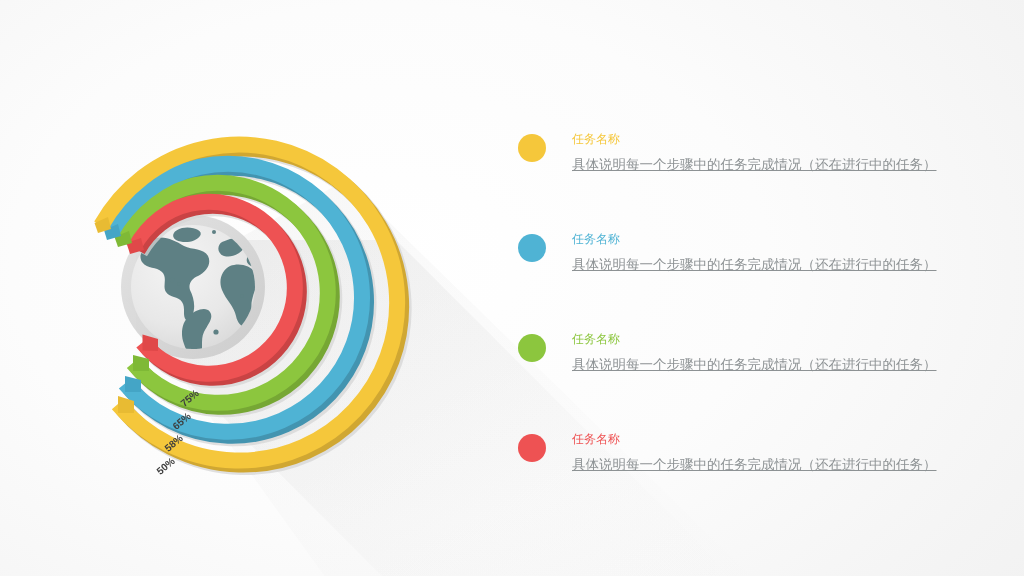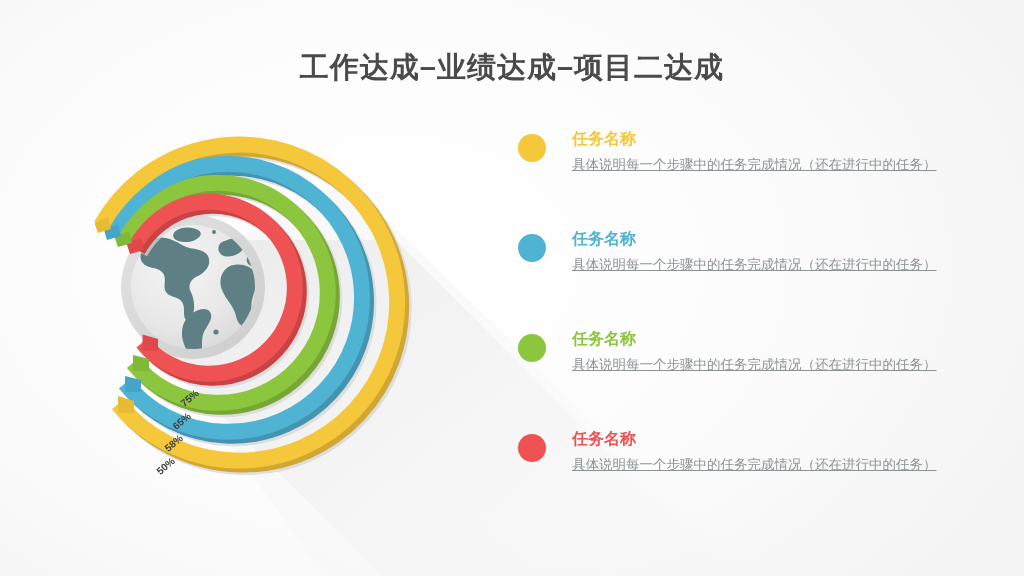--- a/index.html
+++ b/index.html
@@ -96,39 +96,38 @@
     z-index: -1;
     border-radius: 0 0 6px 0;
   }
   .legend-text {
     position: absolute;
     left: 54px;
     top: 0;
     width: 412px;
   }
   .legend-title {
-    font-size: 16px;
-    font-weight: bold;
+    font-size: 12px;
+    font-weight: normal;
     line-height: 22px;
     margin-bottom: 4px;
   }
   .legend-desc {
     font-size: 13.5px;
     line-height: 21px;
     color: #8d9294;
     width: 400px;
     text-decoration: underline;
   }
 </style>
 </head>
 <body>
 
 <div id="slide">
 
-  <div id="title">工作达成–业绩达成–项目二达成</div>
 
   <div id="chart-area">
     <svg id="rings-svg" viewBox="0 0 360 400">
       <defs>
 
         <linearGradient id="longShadow" x1="0" y1="0" x2="1" y2="1">
           <stop offset="0%" stop-color="#b9b9b9" stop-opacity="0.40"></stop>
           <stop offset="45%" stop-color="#cfcfcf" stop-opacity="0.26"></stop>
           <stop offset="100%" stop-color="#eaeaea" stop-opacity="0.02"></stop>
         </linearGradient>

